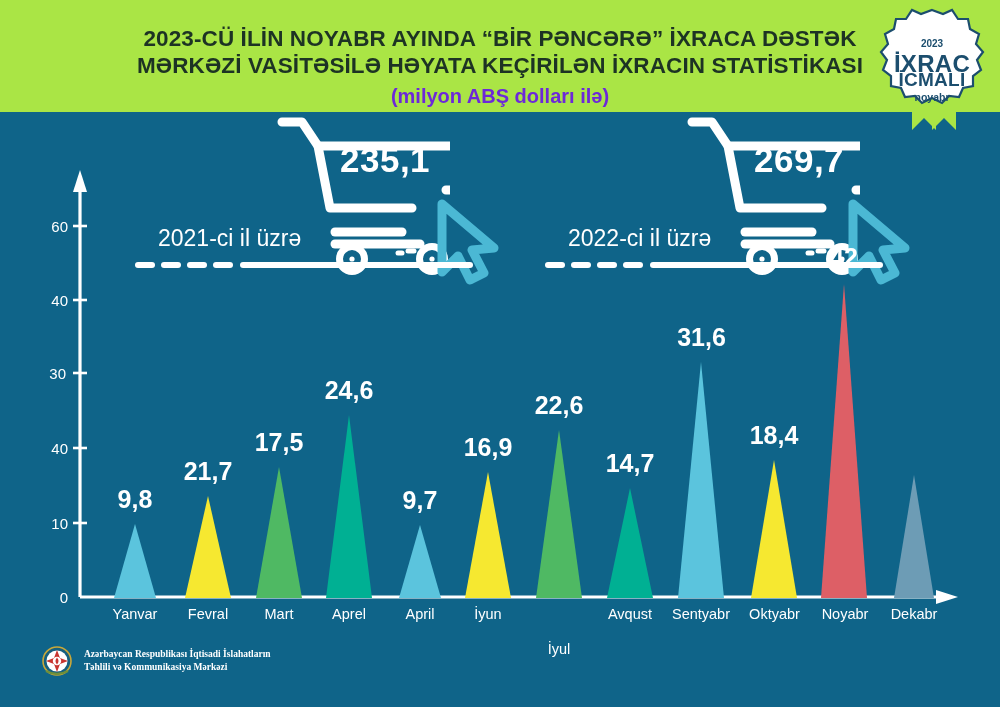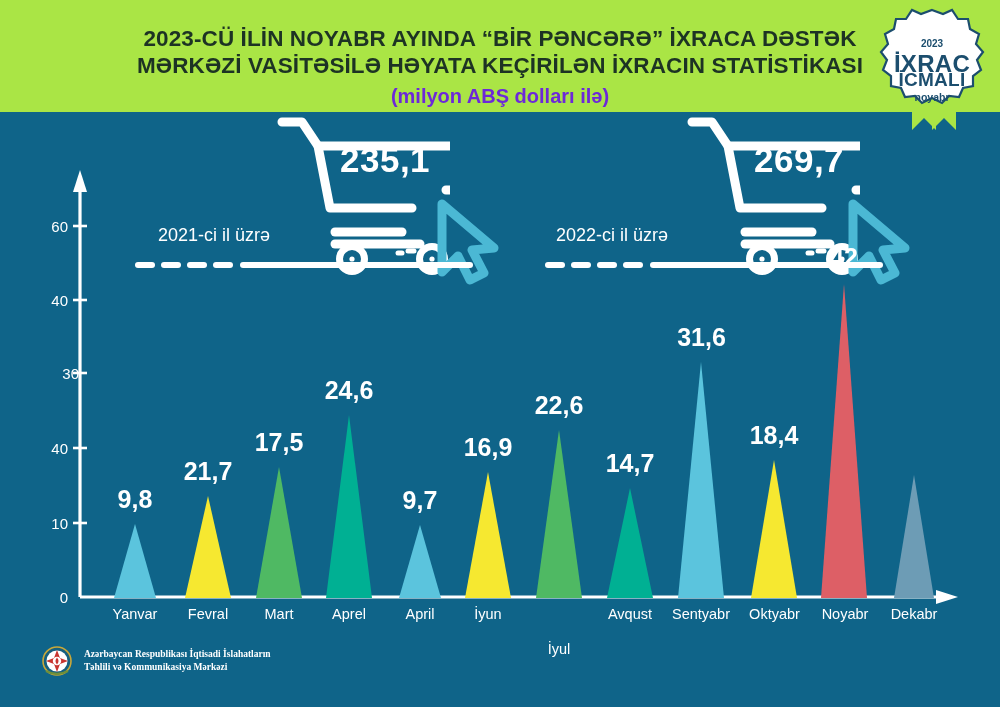--- a/index.html
+++ b/index.html
@@ -56,21 +56,21 @@
   
   .stage { position: absolute; left: 0; top: 112px; width: 1000px; height: 595px; }
 
   
   .cartgroup { position: absolute; width: 320px; height: 170px; }
   .cart-value {
     position: absolute; color: #ffffff; font-size: 35px; font-weight: bold;
     letter-spacing: .5px;
   }
   .legend-label {
-    position: absolute; color: #ffffff; font-size: 18px;
+    position: absolute; color: #ffffff; font-size: 23px;
   }
 
   
   .axis-svg { position: absolute; left: 0; top: 0; width: 1000px; height: 595px; }
 
   .ytick-label {
     position: absolute; color: #ffffff; font-size: 15px;
     width: 34px; text-align: right;
   }
   .xtick-label {
@@ -165,21 +165,21 @@
         <circle cx="222" cy="147" r="12.5" fill="none" stroke="#ffffff" stroke-width="7"></circle>
         <circle cx="222" cy="147" r="2.6" fill="#ffffff"></circle>
         <circle cx="302" cy="147" r="12.5" fill="none" stroke="#ffffff" stroke-width="7"></circle>
         <circle cx="302" cy="147" r="2.6" fill="#ffffff"></circle>
         <g stroke="#ffffff" stroke-width="5" stroke-linecap="round">
           <line x1="268" y1="141" x2="272" y2="141"></line>
           <line x1="278" y1="139" x2="284" y2="139"></line>
         </g>
       </svg>
       <div class="cart-value" style="left:214px; top:28px;">269,7</div>
-      <div class="legend-label" style="left:16px; top:113px;">2022-ci il üzrə</div>
+      <div class="legend-label" style="left:28px; top:113px;">2022-ci il üzrə</div>
     </div>
 
     <svg class="cone" style="left:843px; top:86px;" width="70" height="90" viewBox="0 0 70 90">
       <path d="M10 6 L10 74 L26 58 L38 82 L52 75 L40 52 L62 50 Z" fill="none" stroke="#4bb8d4" stroke-width="9" stroke-linejoin="round"></path>
     </svg>
 
     <svg class="axis-svg" style="pointer-events:none;">
       <g stroke="#ffffff" stroke-width="6" stroke-linecap="round">
         <line x1="138" y1="153" x2="152" y2="153"></line>
         <line x1="164" y1="153" x2="178" y2="153"></line>
@@ -207,21 +207,21 @@
         <line x1="73" y1="336" x2="87" y2="336"></line>
         <line x1="73" y1="261" x2="87" y2="261"></line>
         <line x1="73" y1="188" x2="87" y2="188"></line>
         <line x1="73" y1="114" x2="87" y2="114"></line>
       </g>
     </svg>
 
     <div class="ytick-label" style="left:34px; top:477px;">0</div>
     <div class="ytick-label" style="left:34px; top:403px;">10</div>
     <div class="ytick-label" style="left:34px; top:328px;">40</div>
-    <div class="ytick-label" style="left:45px; top:253px;">30</div>
+    <div class="ytick-label" style="left:32px; top:253px;">30</div>
     <div class="ytick-label" style="left:34px; top:180px;">40</div>
     <div class="ytick-label" style="left:34px; top:106px;">60</div>
 
     <svg class="cone" style="left:100px; top:412px;" width="70" height="74" viewBox="0 0 70 74">
       <polygon points="35,0 56,74 14,74" fill="#5bc4dd"></polygon>
     </svg>
     <div class="cone-label" style="left:90px; top:373px; width:90px;">9,8</div>
 
     <svg class="cone" style="left:170px; top:384px;" width="76" height="102" viewBox="0 0 76 102">
       <polygon points="38,0 61,102 15,102" fill="#f6e830"></polygon>

